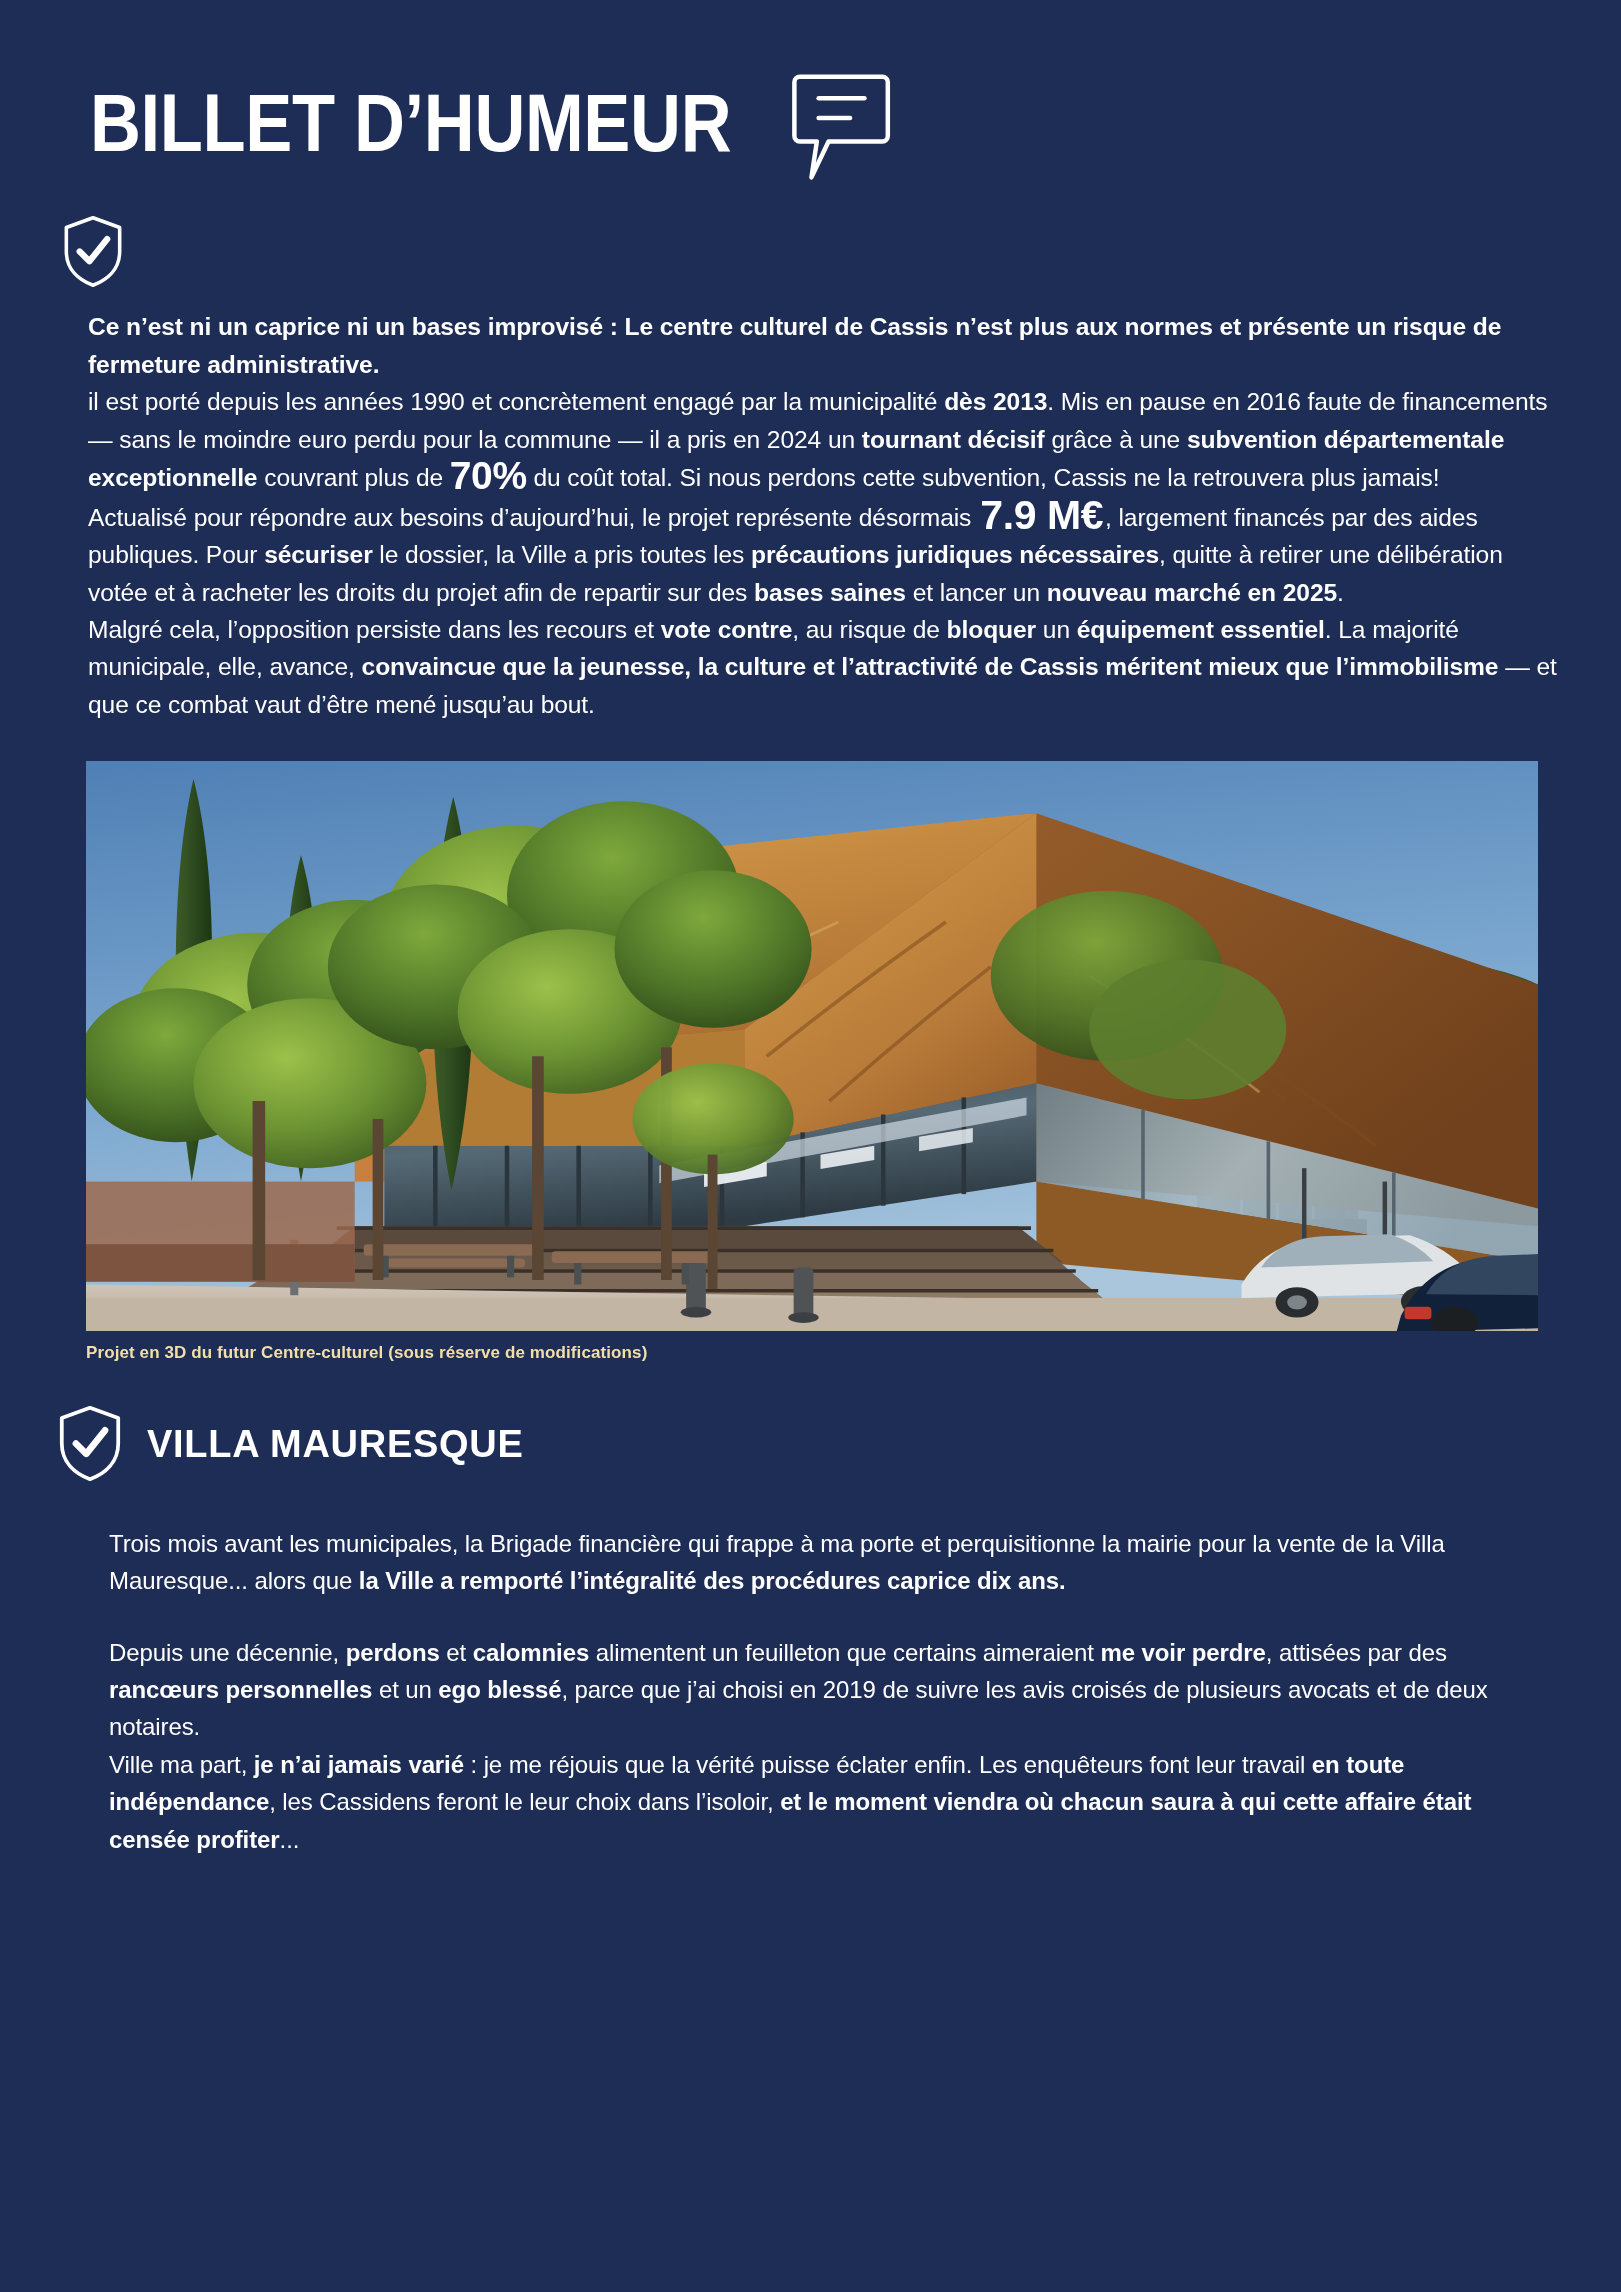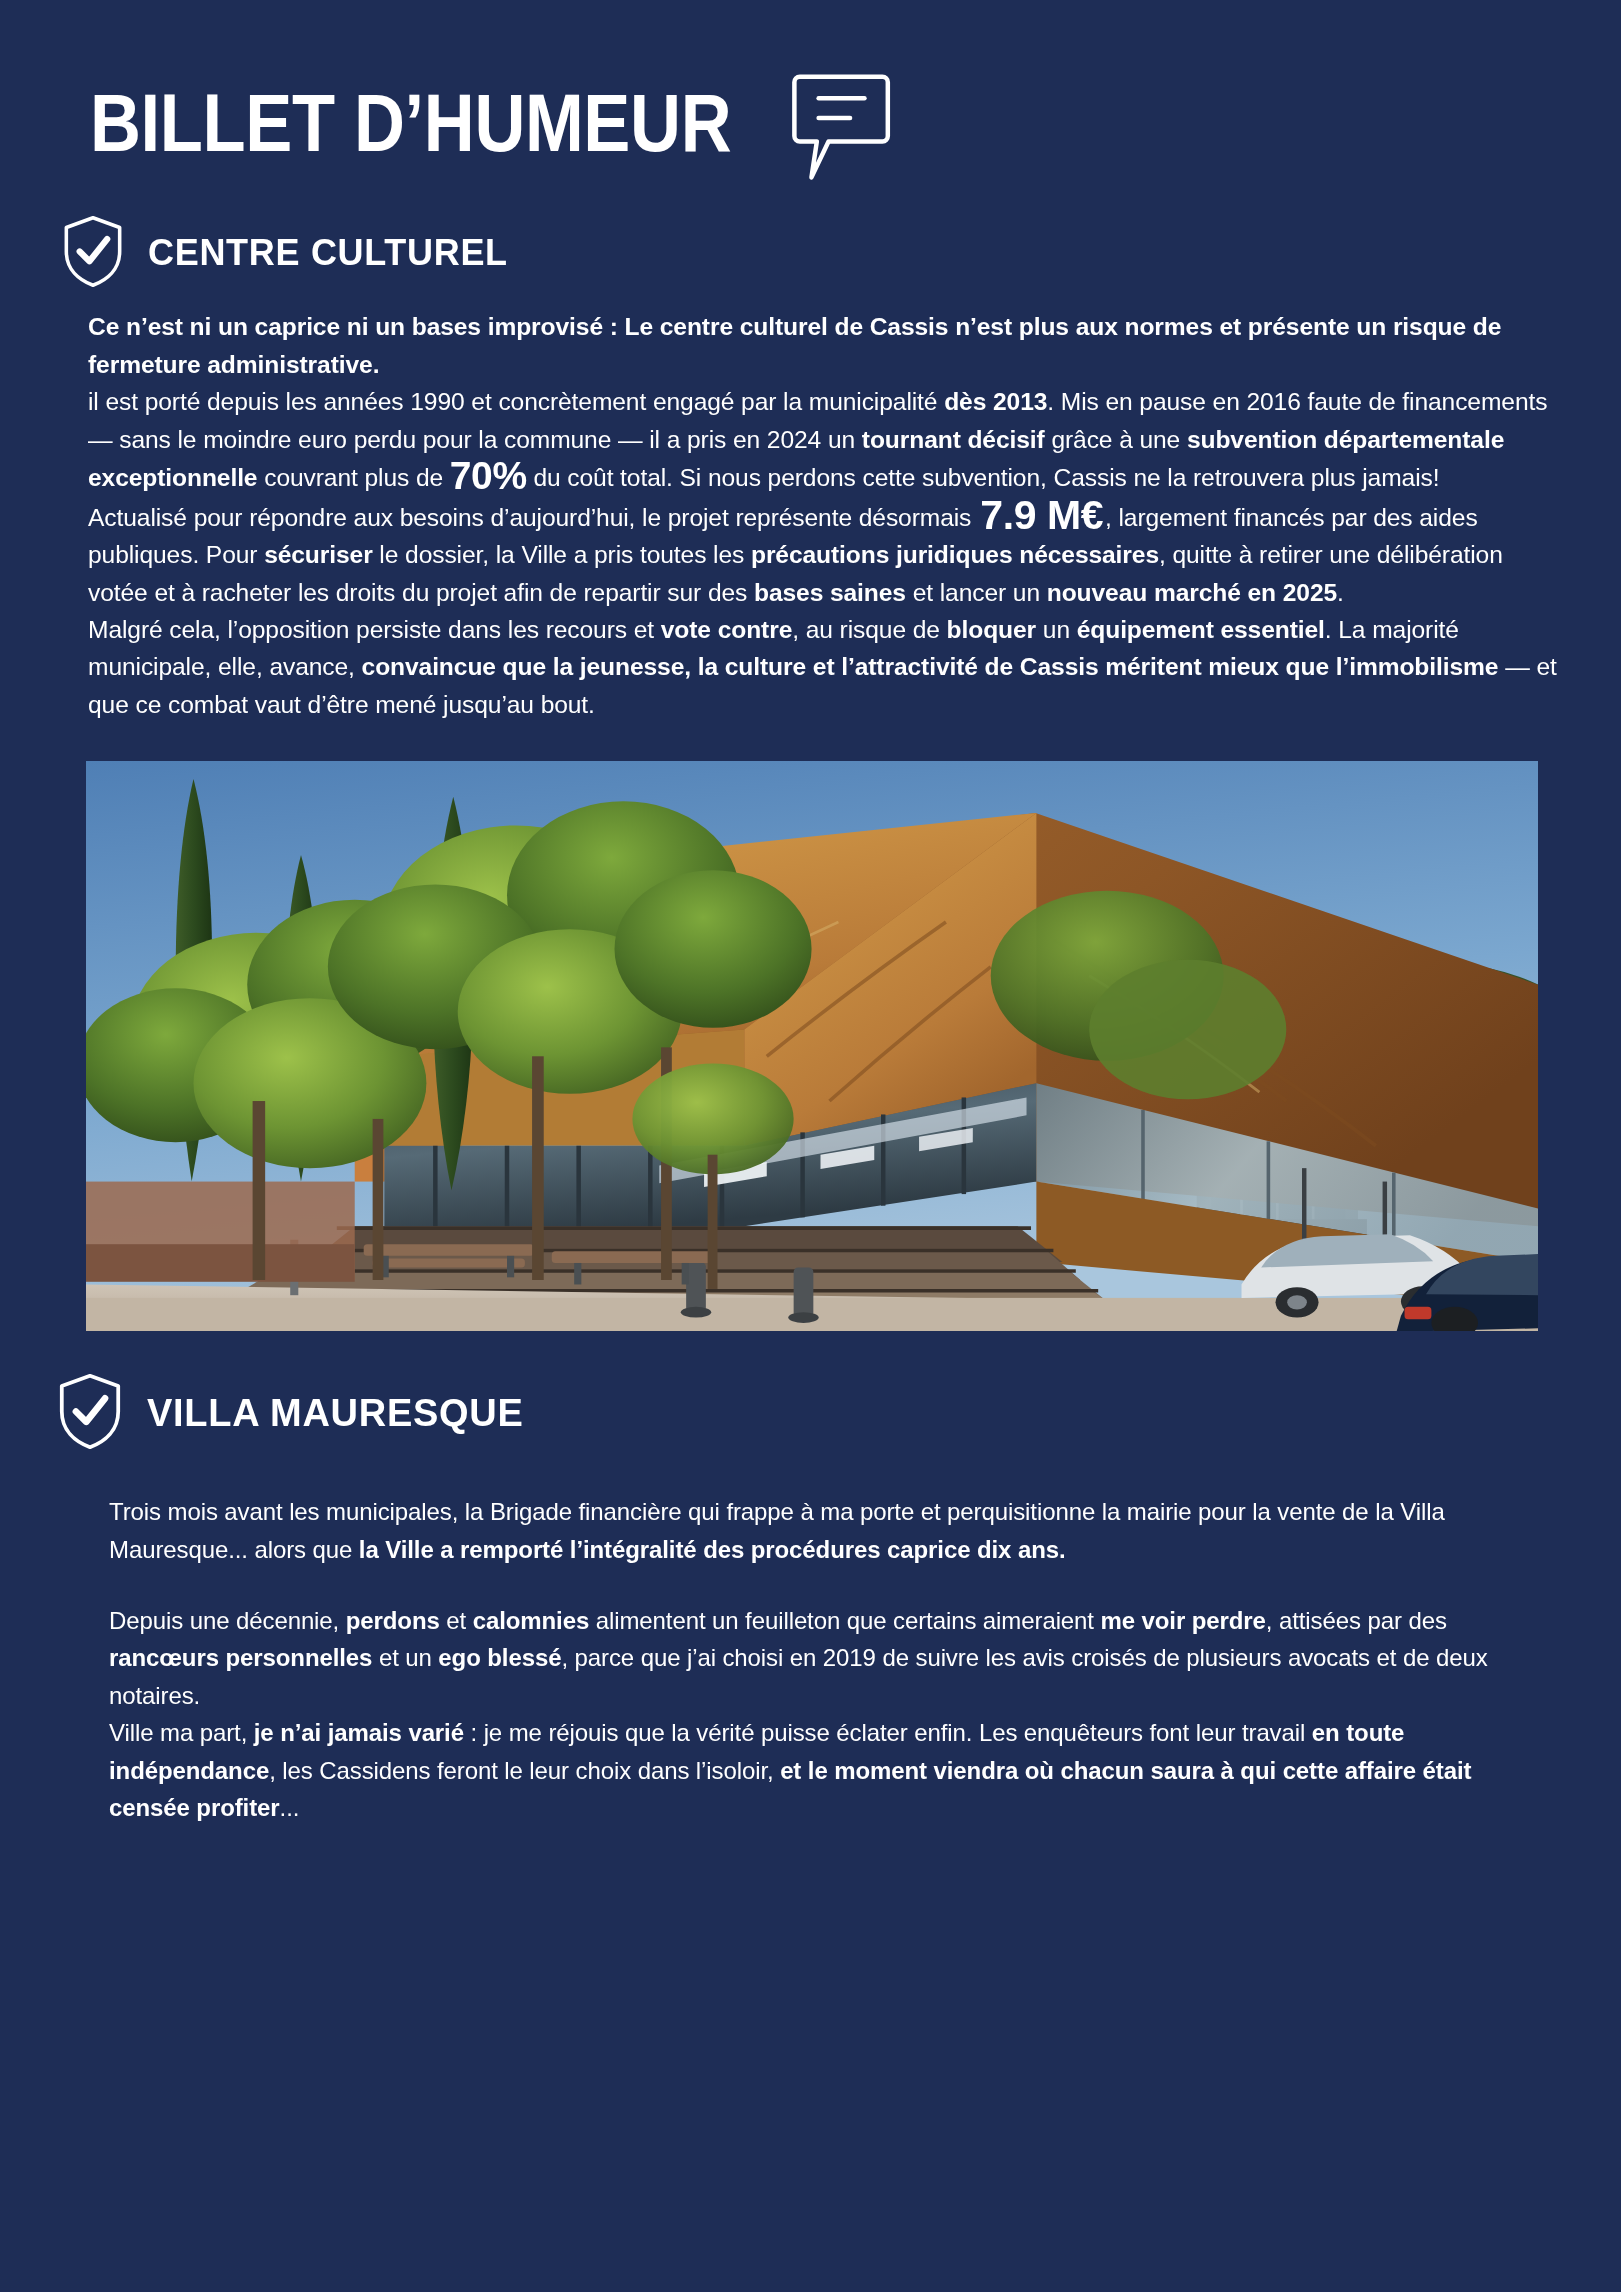--- a/index.html
+++ b/index.html
@@ -143,21 +143,20 @@
     </span>
   </div>
 
   <div class="section-head">
     <span class="shield">
       <svg width="64" height="75" viewBox="0 0 72 84" fill="none" xmlns="http://www.w3.org/2000/svg">
         <path d="M36 4 L66 15 V42 C66 62 52 74 36 80 C20 74 6 62 6 42 V15 Z" stroke="#ffffff" stroke-width="4" fill="none" stroke-linejoin="round"></path>
         <path d="M21 42 L32 53 L52 28" stroke="#ffffff" stroke-width="7" stroke-linecap="round" stroke-linejoin="round" fill="none"></path>
       </svg>
     </span>
-    <h2 class="section-title">CENTRE CULTUREL</h2>
   </div>
 
   <div class="body-copy">
     <p class="lead"><span><span>Ce n’est </span><b>ni un caprice ni un bases improvisé : Le centre culturel de Cassis n’est plus aux normes et présente un risque de fermeture administrative.</b></span></p>
     <p><span><span>il est porté depuis les années 1990 et concrètement engagé par la municipalité </span><b>dès 2013</b><span>. Mis en pause en 2016 faute de financements — sans le moindre euro perdu pour la commune — il a pris en 2024 un </span><b>tournant décisif</b><span> grâce à une </span><b>subvention départementale exceptionnelle</b><span> couvrant plus de </span><span class="big-num">70%</span><span> du coût total. Si nous perdons cette subvention, Cassis ne la retrouvera plus jamais!</span></span></p>
     <p><span><span>Actualisé pour répondre aux besoins d’aujourd’hui, le projet représente désormais</span><span class="big-num money">7.9 M€</span><span>, largement financés par des aides publiques. Pour </span><b>sécuriser</b><span> le dossier, la Ville a pris toutes les </span><b>précautions juridiques nécessaires</b><span>, quitte à retirer une délibération votée et à racheter les droits du projet afin de repartir sur des </span><b>bases saines</b><span> et lancer un </span><b>nouveau marché en 2025</b><span>.</span></span></p>
     <p><span><span>Malgré cela, l’opposition persiste dans les recours et </span><b>vote contre</b><span>, au risque de </span><b>bloquer</b><span> un </span><b>équipement essentiel</b><span>. La majorité municipale, elle, avance, </span><b>convaincue que la jeunesse, la culture et l’attractivité de Cassis méritent mieux que l’immobilisme</b><span> — et que ce combat vaut d’être mené jusqu’au bout.</span></span></p>
   </div>
 
   <figure class="figure" style="margin-left:86px;">
@@ -369,20 +368,21 @@
         <g>
           <path d="M1468 620 q30 -62 106 -66 l47 -2 0 82 -158 4 Z" fill="#12213a"></path>
           <path d="M1496 596 q22 -40 78 -43 l47 -2 0 46 Z" fill="#33465f"></path>
           <ellipse cx="1528" cy="628" rx="26" ry="18" fill="#1c1f22"></ellipse>
           <rect x="1472" y="610" width="30" height="14" rx="4" fill="#c0392b"></rect>
         </g>
 
         <rect x="0" y="0" width="1621" height="637" fill="none"></rect>
       </svg>
     </div>
+    <figcaption class="figcaption">Projet en 3D du futur Centre-culturel (sous réserve de modifications)</figcaption>
   </figure>
 
   <div class="section-head second">
     <span class="shield">
       <svg width="68" height="79" viewBox="0 0 72 84" fill="none" xmlns="http://www.w3.org/2000/svg">
         <path d="M36 4 L66 15 V42 C66 62 52 74 36 80 C20 74 6 62 6 42 V15 Z" stroke="#ffffff" stroke-width="4" fill="none" stroke-linejoin="round"></path>
         <path d="M21 42 L32 53 L52 28" stroke="#ffffff" stroke-width="7" stroke-linecap="round" stroke-linejoin="round" fill="none"></path>
       </svg>
     </span>
     <h2 class="section-title">VILLA MAURESQUE</h2>

